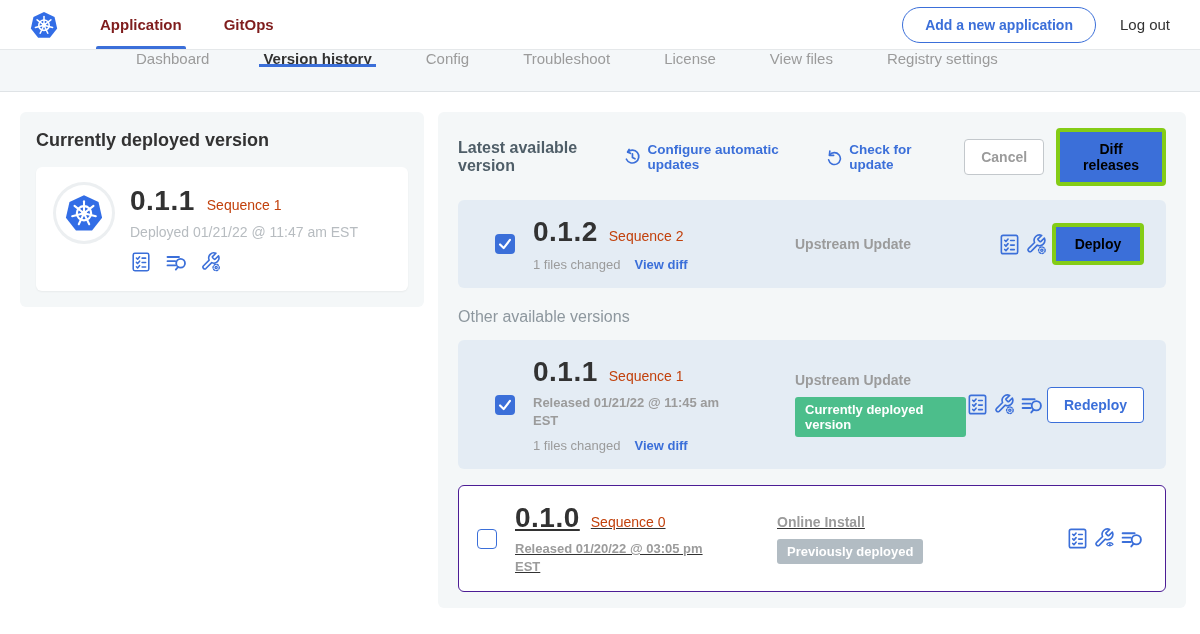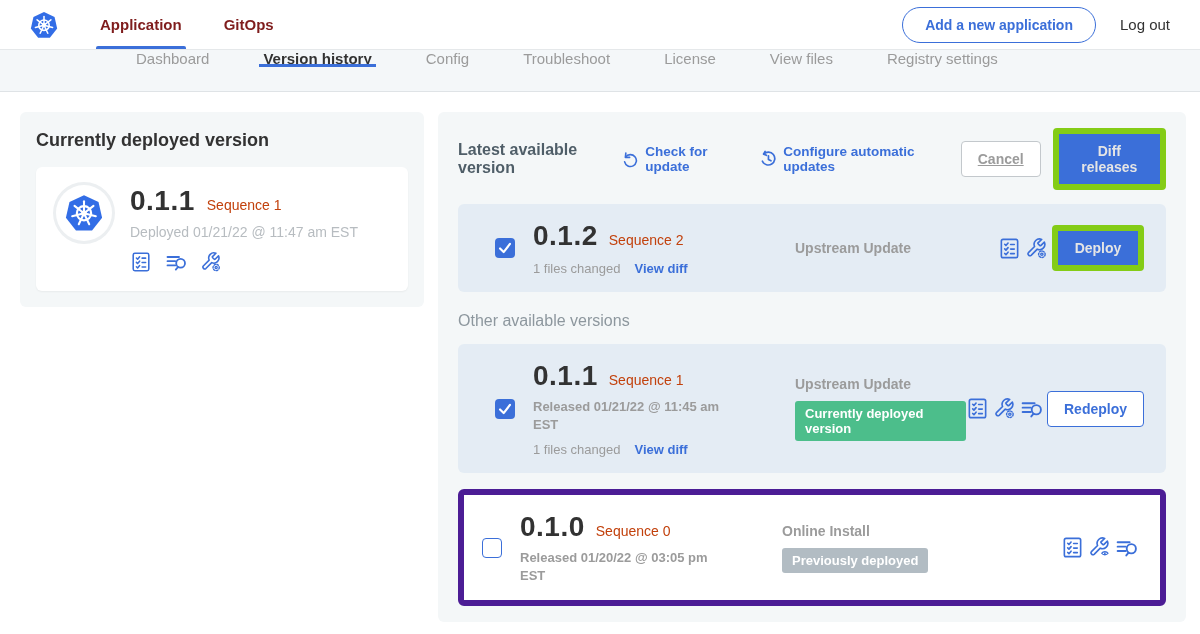--- a/index.html
+++ b/index.html
@@ -36,27 +36,27 @@
   .icon-row { display:flex; gap:13px; margin-top:11px; }
   .ic { color:#3b6fd9; cursor:pointer; display:inline-flex; }
   .ic svg { display:block; }
 
   
   .right-panel { flex:1; padding:16px 20px 16px 20px; }
   .vh-header { display:flex; align-items:center; margin-bottom:14px; }
   .vh-title { font-size:16px; font-weight:bold; color:#4f5e68; margin-right:14px; }
   .link { display:inline-flex; align-items:center; gap:6px; color:#3b6fd9; font-size:13.5px; font-weight:bold; cursor:pointer; margin-right:26px; }
   .btn { font-family:inherit; font-size:14px; font-weight:bold; border-radius:4px; padding:9px 16px; cursor:pointer; }
-  .btn-ghost { background:#fff; border:1px solid #c3c8cc; color:#9b9b9b; margin-right:12px;text-decoration:underline; }
-  .btn-primary { background:#3b6fd9; border:6px solid #84cc16; color:#e5e5e5; }
+  .btn-ghost { background:#fff; border:1px solid #c3c8cc; color:#9b9b9b; margin-right:12px; }
+  .btn-primary { background:#3b6fd9; border:4px solid #84cc16; color:#000000; }
   .btn-outline { background:#fff; border:1px solid #3b6fd9; color:#3b6fd9; }
 
   .vrow { border-radius:6px; padding:16px 22px 16px 18px; display:flex; align-items:center; }
   .vrow.selected { background:#e4ecf4;padding-left:37px; }
-  .vrow.plain { background:#fff; border:6px solid #4c1d95; }
+  .vrow.plain { background:#fff; border:1px solid #4c1d95;text-decoration:underline; }
   .checkbox { width:20px; height:20px; border-radius:4px; flex:0 0 auto; margin-right:18px; cursor:pointer; display:flex; align-items:center; justify-content:center; }
   .checkbox.checked { background:#3b6fd9; }
   .checkbox.unchecked { background:#fff; border:1.5px solid #3b6fd9; }
   .vinfo { width:206px; flex:0 0 auto; }
   .vinfo .vline { display:flex; align-items:baseline; gap:11px; }
   .released { font-size:13px; font-weight:bold; color:#9b9b9b; margin-top:6px; max-width:190px; line-height:1.35; }
   .files-line { display:flex; gap:14px; margin-top:9px; font-size:13px; color:#9b9b9b; align-items:center; }
   .view-diff { color:#3b6fd9; font-weight:bold; cursor:pointer; }
   .vmid { margin-left:56px; flex:1; }
   .source { font-size:14px; font-weight:bold; color:#9b9b9b; }
@@ -187,33 +187,33 @@
       </div>
     </div>
   </div>
 
   <div class="panel right-panel">
 
     <div class="vh-header">
       <span class="vh-title">Latest available version</span>
       <span class="link">
         <span class="ic">
+            <svg width="18" height="18" viewBox="0 0 20 20">
+              <use href="#i-clock-refresh"></use>
+            </svg>
+          </span>
+        <span>Configure automatic updates</span>
+      </span>
+      <span class="link">
+        <span class="ic">
             <svg width="17" height="17" viewBox="0 0 20 20">
               <use href="#i-refresh"></use>
             </svg>
           </span>
         <span>Check for update</span>
-      </span>
-      <span class="link">
-        <span class="ic">
-            <svg width="18" height="18" viewBox="0 0 20 20">
-              <use href="#i-clock-refresh"></use>
-            </svg>
-          </span>
-        <span>Configure automatic updates</span>
       </span>
       <div class="hspacer"></div>
       <button class="btn btn-ghost">Cancel</button>
       <button class="btn btn-primary">Diff releases</button>
     </div>
 
     <div class="vrow selected">
       <div class="checkbox checked">
         <svg width="18" height="18" viewBox="0 0 20 20">
             <use href="#i-check"></use>

